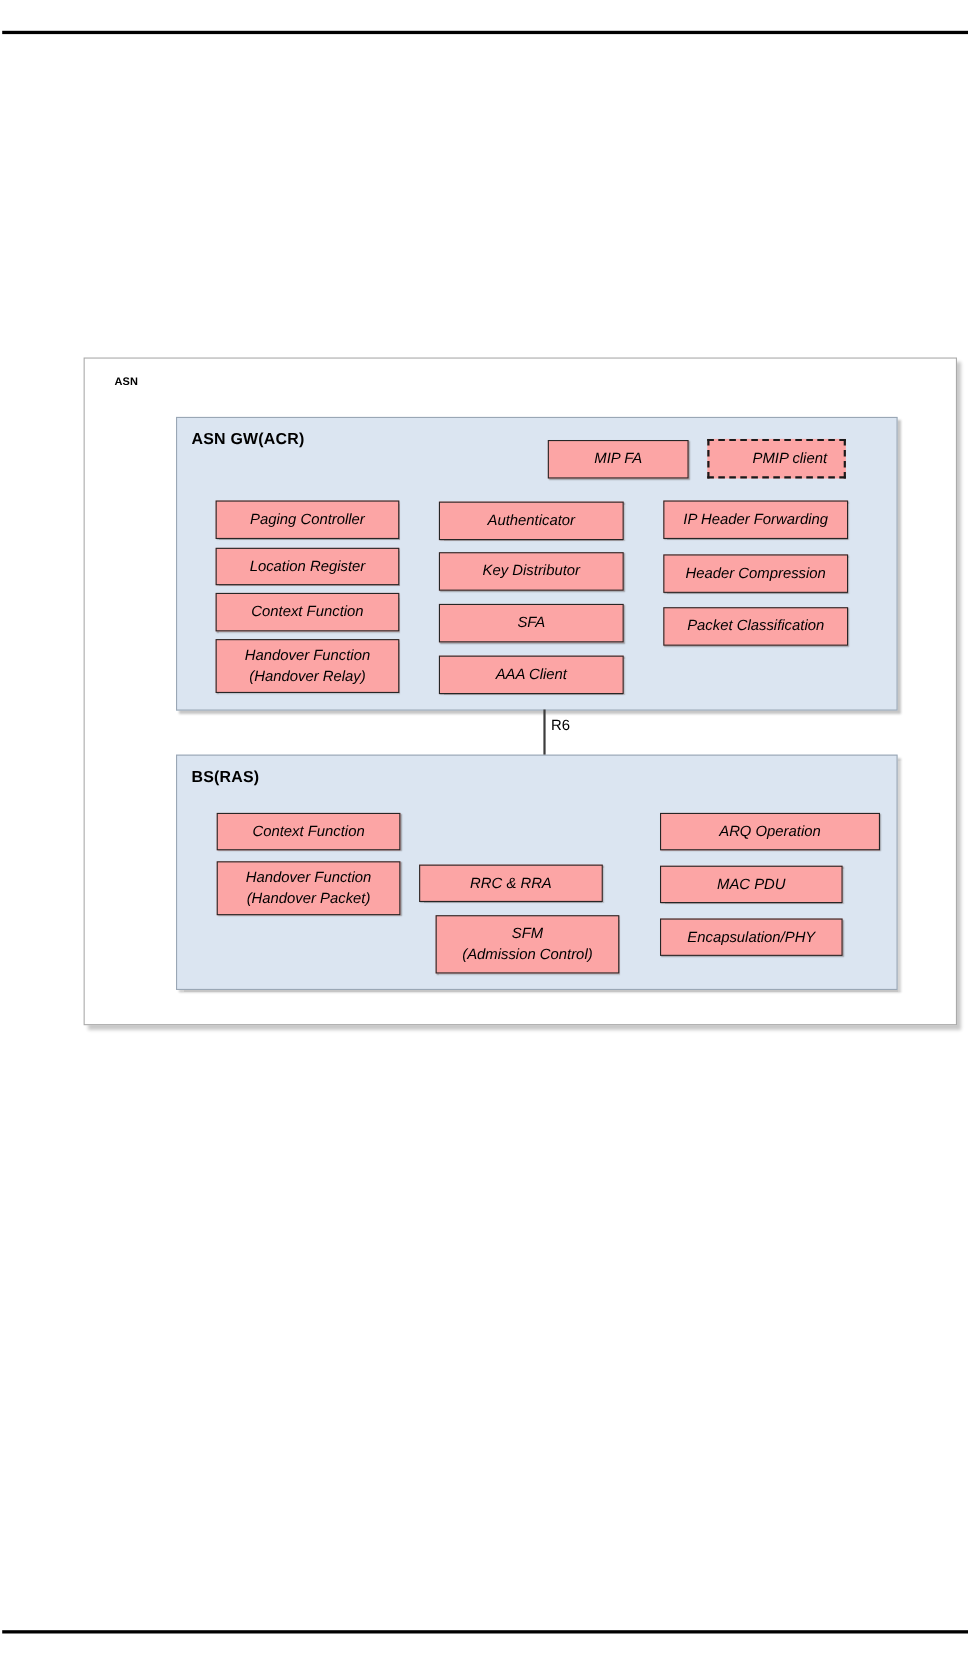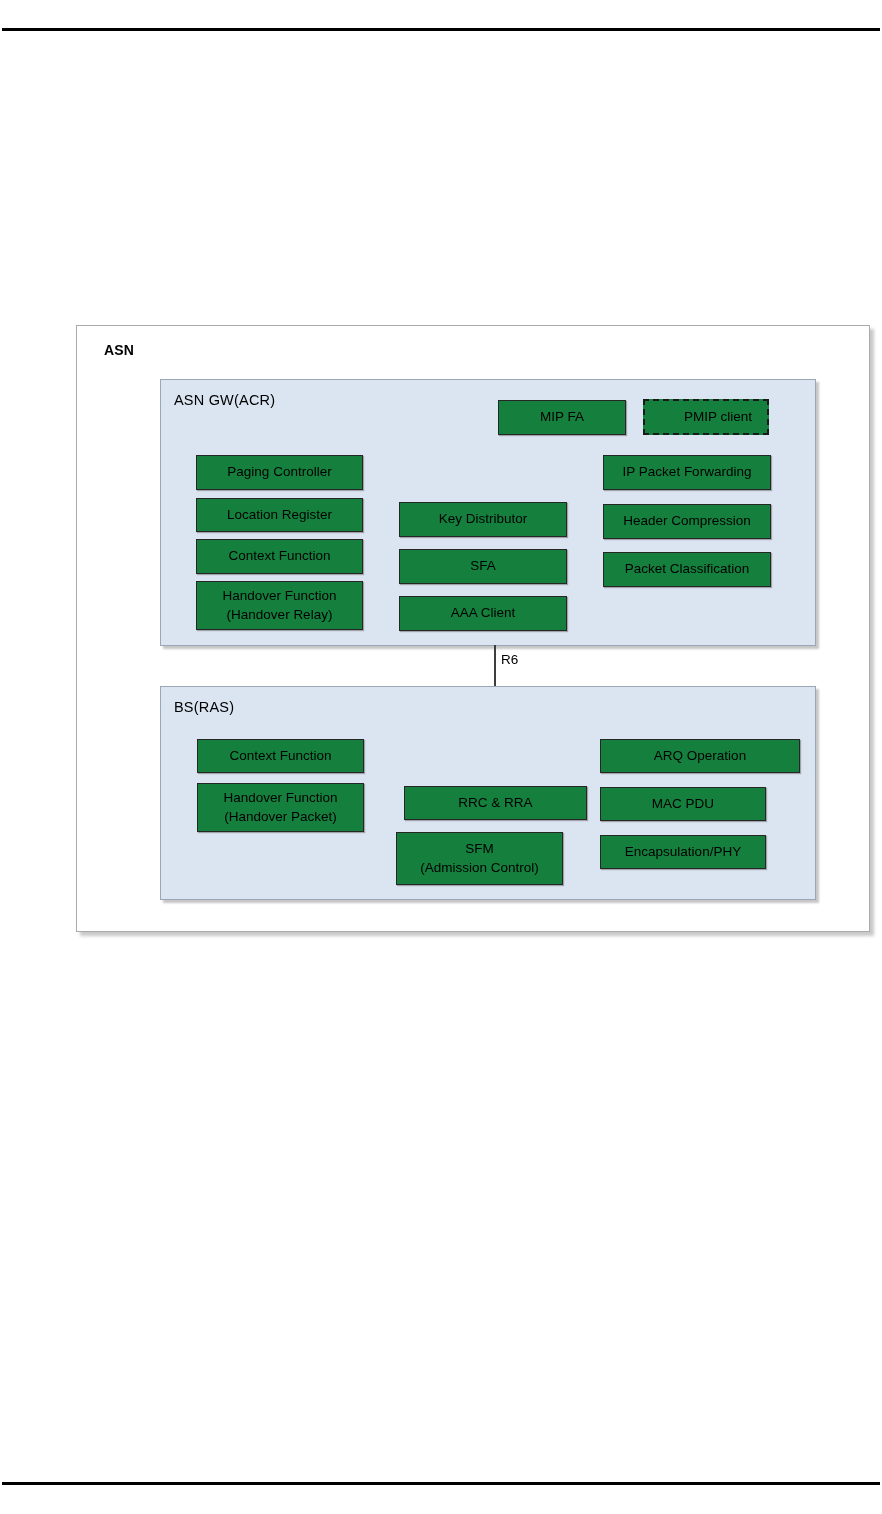--- a/index.html
+++ b/index.html
@@ -29,21 +29,21 @@
     width: 794px;
     height: 607px;
     background: #ffffff;
     border: 1.5px solid #aaaaaa;
     box-shadow: 4px 4px 3px #c9c9c9;
   }
   .outer-label {
     position: absolute;
     left: 27px;
     top: 16px;
-    font-size: 14px;
+    font-size: 10px;
     font-weight: bold;
     letter-spacing: 0.2px;
   }
 
   .panel {
     position: absolute;
     background: #dbe5f1;
     border: 1px solid #9aa7b5;
     box-shadow: 3px 3px 2px #c6c6c6;
   }
@@ -57,36 +57,37 @@
     left: 83px;
     top: 360px;
     width: 656px;
     height: 214px;
   }
   .panel-label {
     position: absolute;
     left: 13px;
     top: 12px;
     font-size: 14.5px;
-    font-weight: normal;
+    font-weight: bold;
     letter-spacing: 0.2px;
   }
 
   .fbox {
     position: absolute;
-    background: #15803d;
+    background: #fca5a5;
     border: 1.5px solid #262626;
     box-shadow: 1px 1px 1px rgba(110,110,110,0.55);
     display: flex;
     flex-direction: column;
     align-items: center;
     justify-content: center;
     text-align: center;
     font-size: 13.5px;
     line-height: 1.35;
+    font-style: italic;
   }
   .fbox.dashed {
     border: 2px dashed #1a1a1a;
     box-shadow: none;
     padding-left: 24px;
   }
   .bl { display: block; }
 
   .connector {
     position: absolute;
@@ -130,53 +131,56 @@
         <span class="bl">Location Register</span>
       </div>
       <div class="fbox" style="left:35px;top:159px;width:167px;height:35px">
         <span class="bl">Context Function</span>
       </div>
       <div class="fbox" style="left:35px;top:201px;width:167px;height:49px">
         <span class="bl">Handover Function</span>
         <span class="bl">(Handover Relay)</span>
       </div>
 
+      <div class="fbox" style="left:238px;top:76px;width:168px;height:35px">
+        <span class="bl">Authenticator</span>
+      </div>
       <div class="fbox" style="left:238px;top:122px;width:168px;height:35px">
         <span class="bl">Key Distributor</span>
       </div>
       <div class="fbox" style="left:238px;top:169px;width:168px;height:35px">
         <span class="bl">SFA</span>
       </div>
       <div class="fbox" style="left:238px;top:216px;width:168px;height:35px">
         <span class="bl">AAA Client</span>
       </div>
 
       <div class="fbox" style="left:442px;top:75px;width:168px;height:35px">
-        <span class="bl">IP Packet Forwarding</span>
+        <span class="bl">IP Header Forwarding</span>
       </div>
       <div class="fbox" style="left:442px;top:124px;width:168px;height:35px">
         <span class="bl">Header Compression</span>
       </div>
       <div class="fbox" style="left:442px;top:172px;width:168px;height:35px">
         <span class="bl">Packet Classification</span>
       </div>
     </div>
 
     <div class="panel panel-bs">
       <span class="panel-label">BS(RAS)</span>
 
       <div class="fbox" style="left:36px;top:52px;width:167px;height:34px">
         <span class="bl">Context Function</span>
       </div>
       <div class="fbox" style="left:36px;top:96px;width:167px;height:49px">
         <span class="bl">Handover Function</span>
         <span class="bl">(Handover Packet)</span>
       </div>
 
-      <div class="fbox" style="left:243px;top:99px;width:183px;height:34px">
+      <div class="fbox" style="left:220px;top:99px;width:167px;height:34px">
         <span class="bl">RRC &amp; RRA</span>
       </div>
       <div class="fbox" style="left:235px;top:145px;width:167px;height:53px">
         <span class="bl">SFM</span>
         <span class="bl">(Admission Control)</span>
       </div>
 
       <div class="fbox" style="left:439px;top:52px;width:200px;height:34px">
         <span class="bl">ARQ Operation</span>
       </div>

